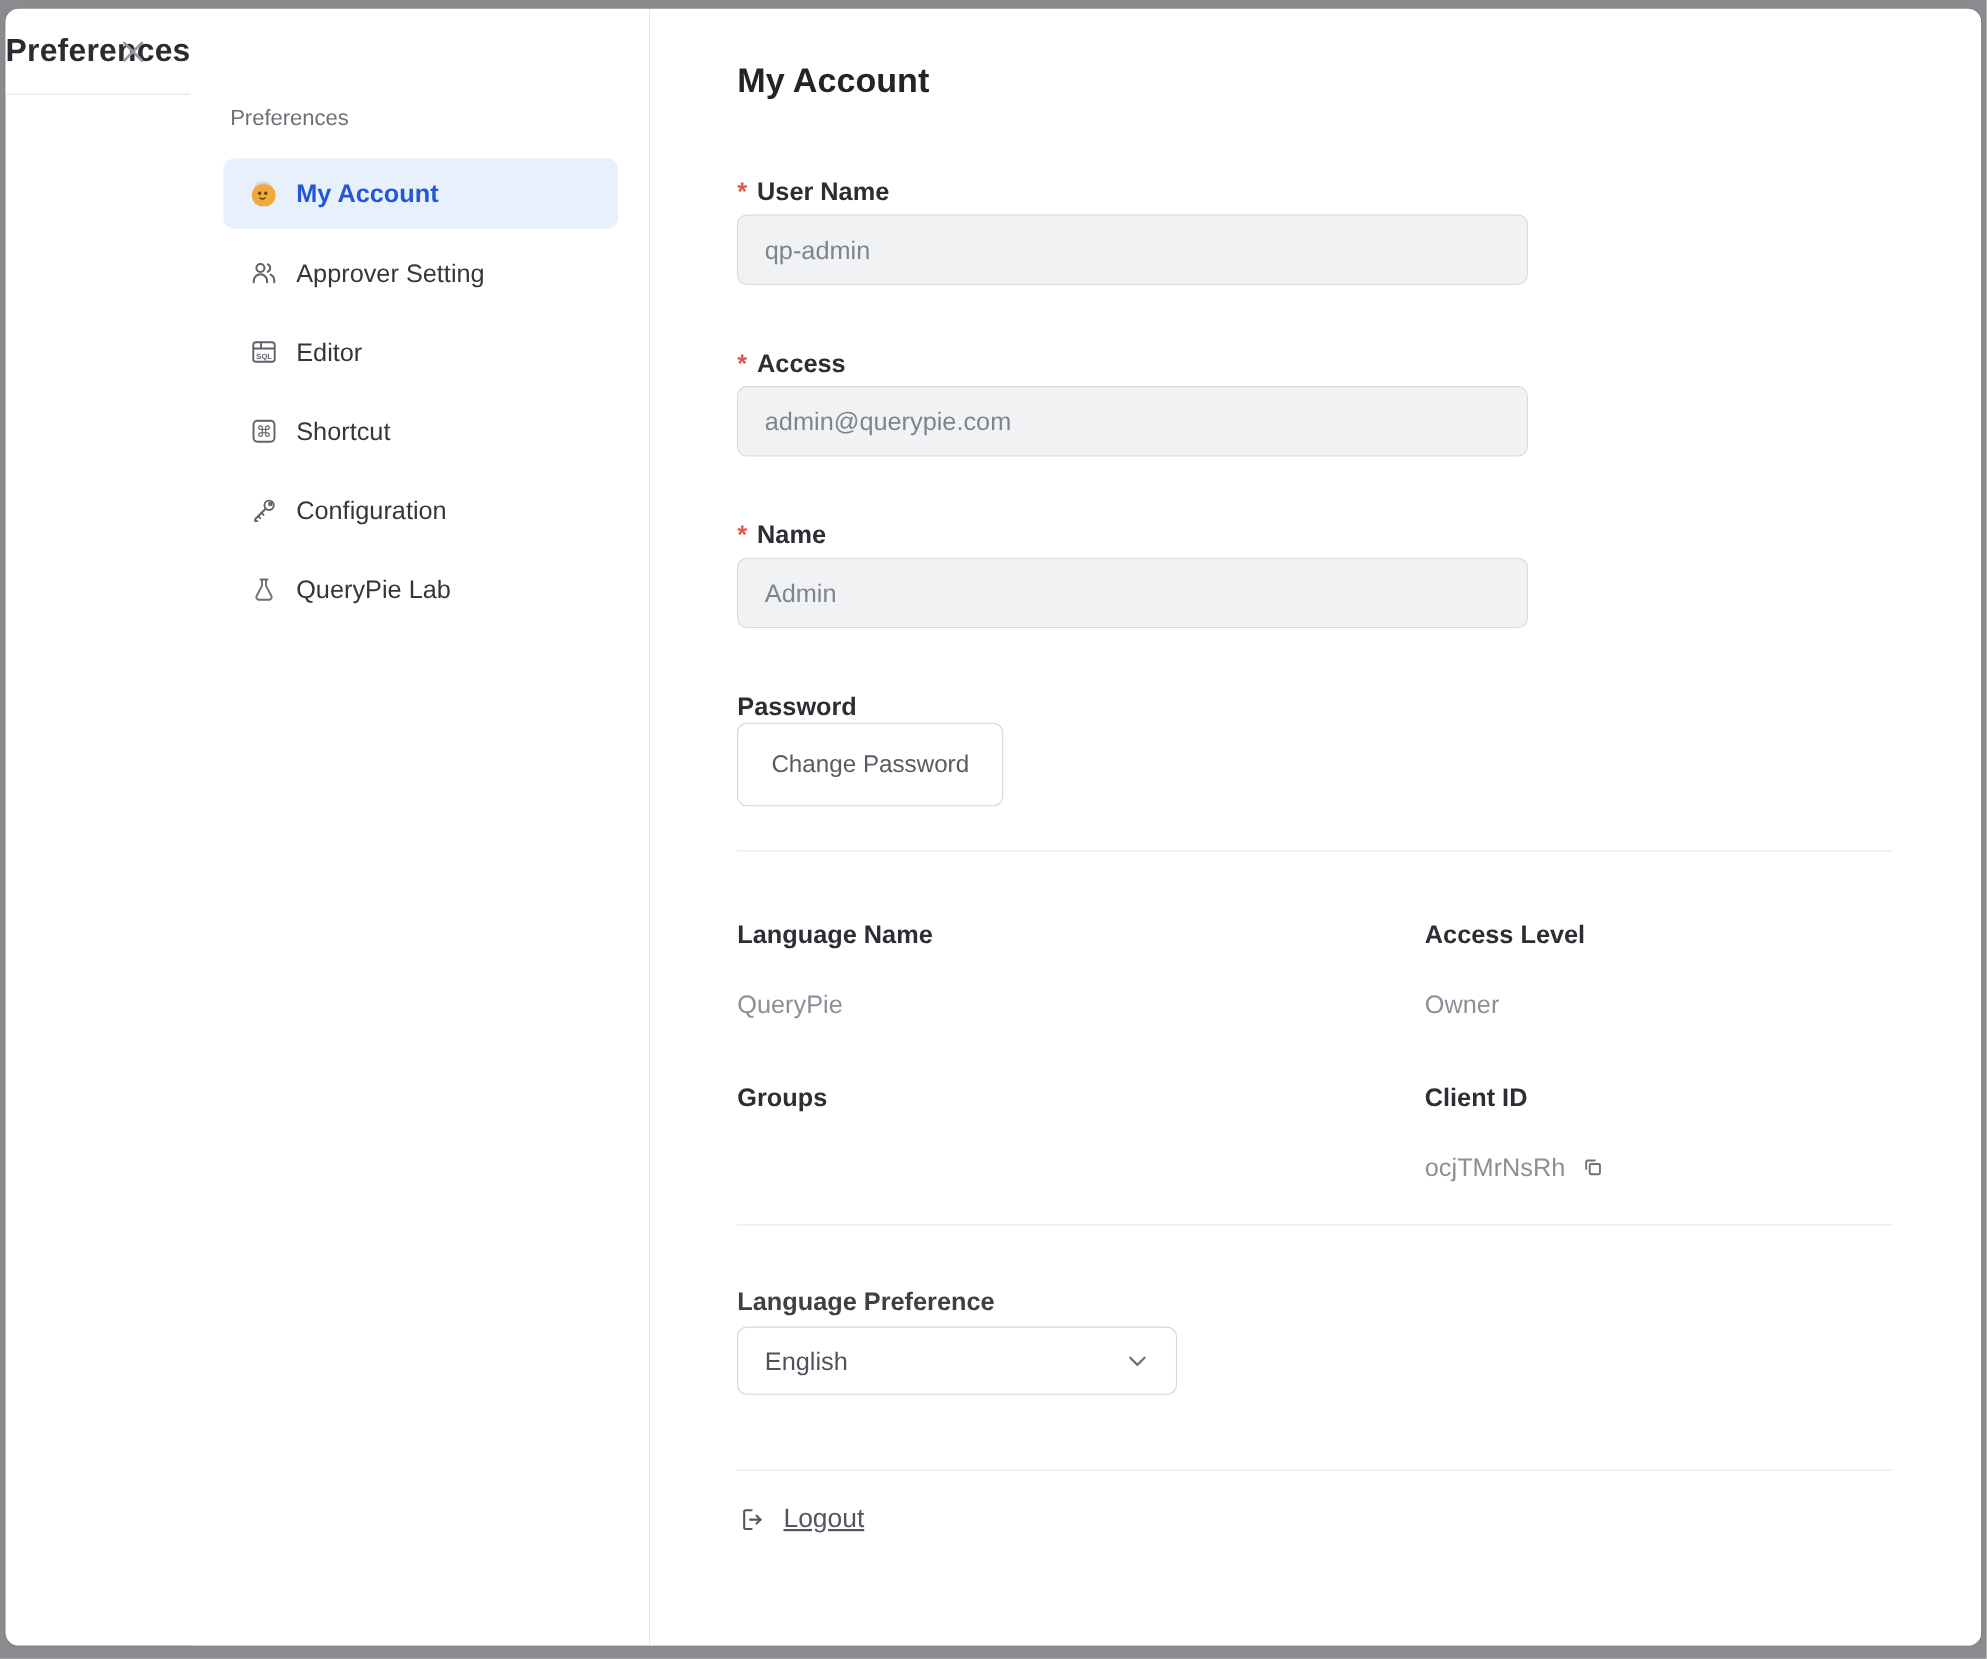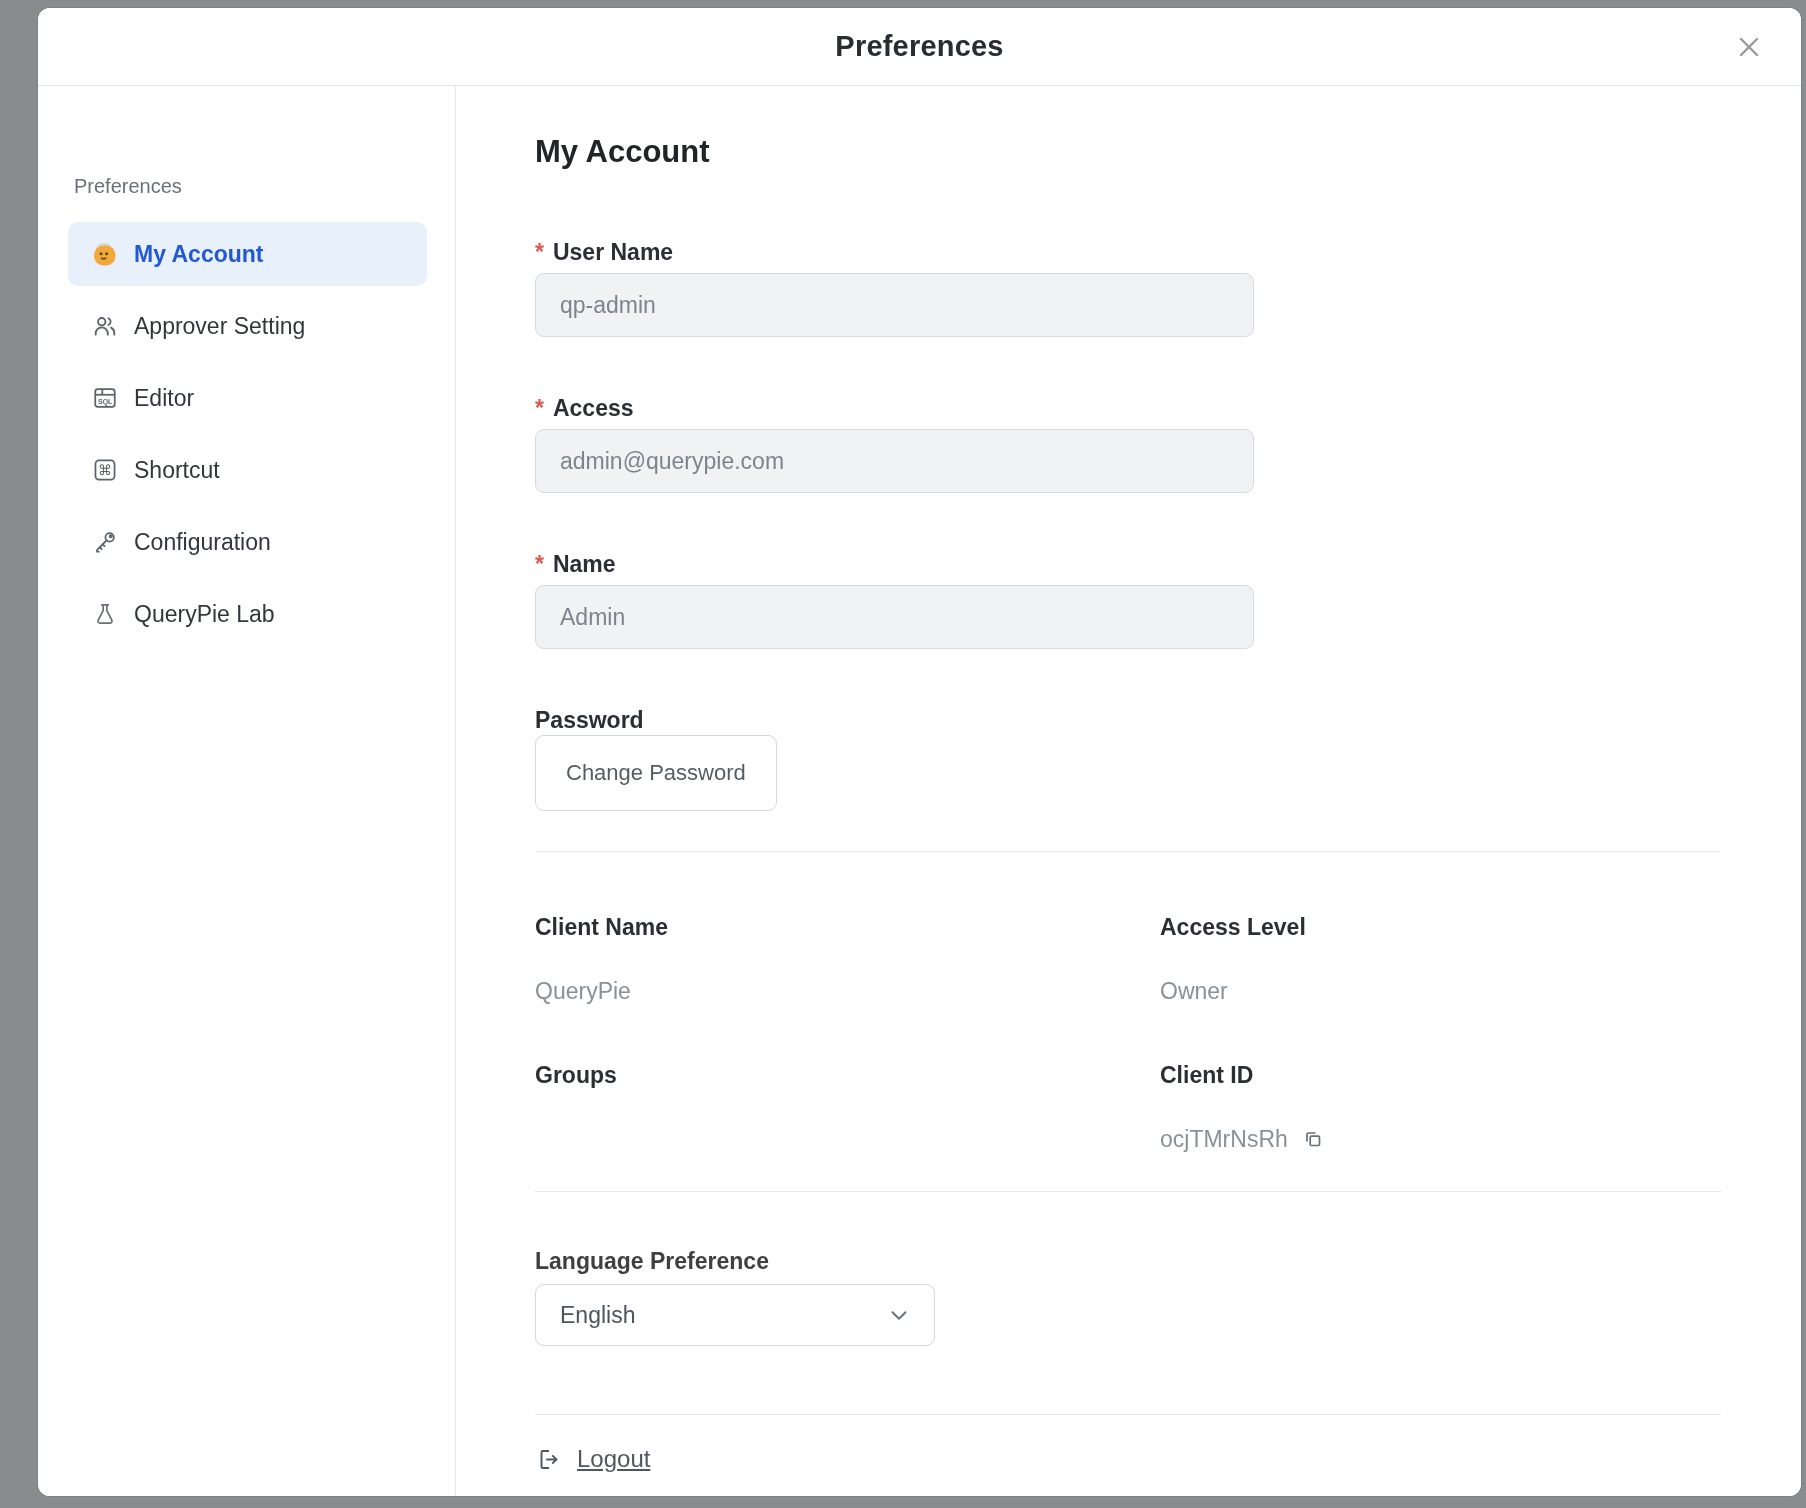--- a/index.html
+++ b/index.html
@@ -6,23 +6,22 @@
   html,body { width:1806px; height:1508px; }
   body {
     background:#8a8b8e;
     font-family:"Liberation Sans", sans-serif;
     position:relative;
     overflow:hidden;
   }
   .modal {
     position:absolute; left:5px; top:8px; right:5px; bottom:12px;
     background:#ffffff; border-radius:12px; overflow:hidden;
-    display:flex; flex-direction:column;
+    display:flex; flex-direction:row;
     box-shadow:0 0 0 1px rgba(0,0,0,.08);
-    margin-left:33px;
   }
   
   .modal-header {
     height:78px; flex:0 0 78px; position:relative;
     display:flex; align-items:center; justify-content:center;
     border-bottom:1px solid #e3e4e6; background:#fff;
   }
   .modal-title { font-size:29px; font-weight:700; color:#292c30; letter-spacing:.2px; }
   .close-btn {
     position:absolute; right:30px; top:50%; transform:translateY(-50%);
@@ -194,21 +193,21 @@
 
       <div class="field-label field-block-pw">
         <span>Password</span>
       </div>
       <button class="btn-secondary">Change Password</button>
 
       <hr class="divider div-1">
 
       <div class="info-grid">
         <div class="info-cell">
-          <div class="info-label">Client Name</div>
+          <div class="info-label">Language Name</div>
           <div class="info-value">QueryPie</div>
         </div>
         <div class="info-cell">
           <div class="info-label">Access Level</div>
           <div class="info-value">Owner</div>
         </div>
         <div class="info-cell">
           <div class="info-label">Groups</div>
           <div class="info-value"></div>
         </div>

